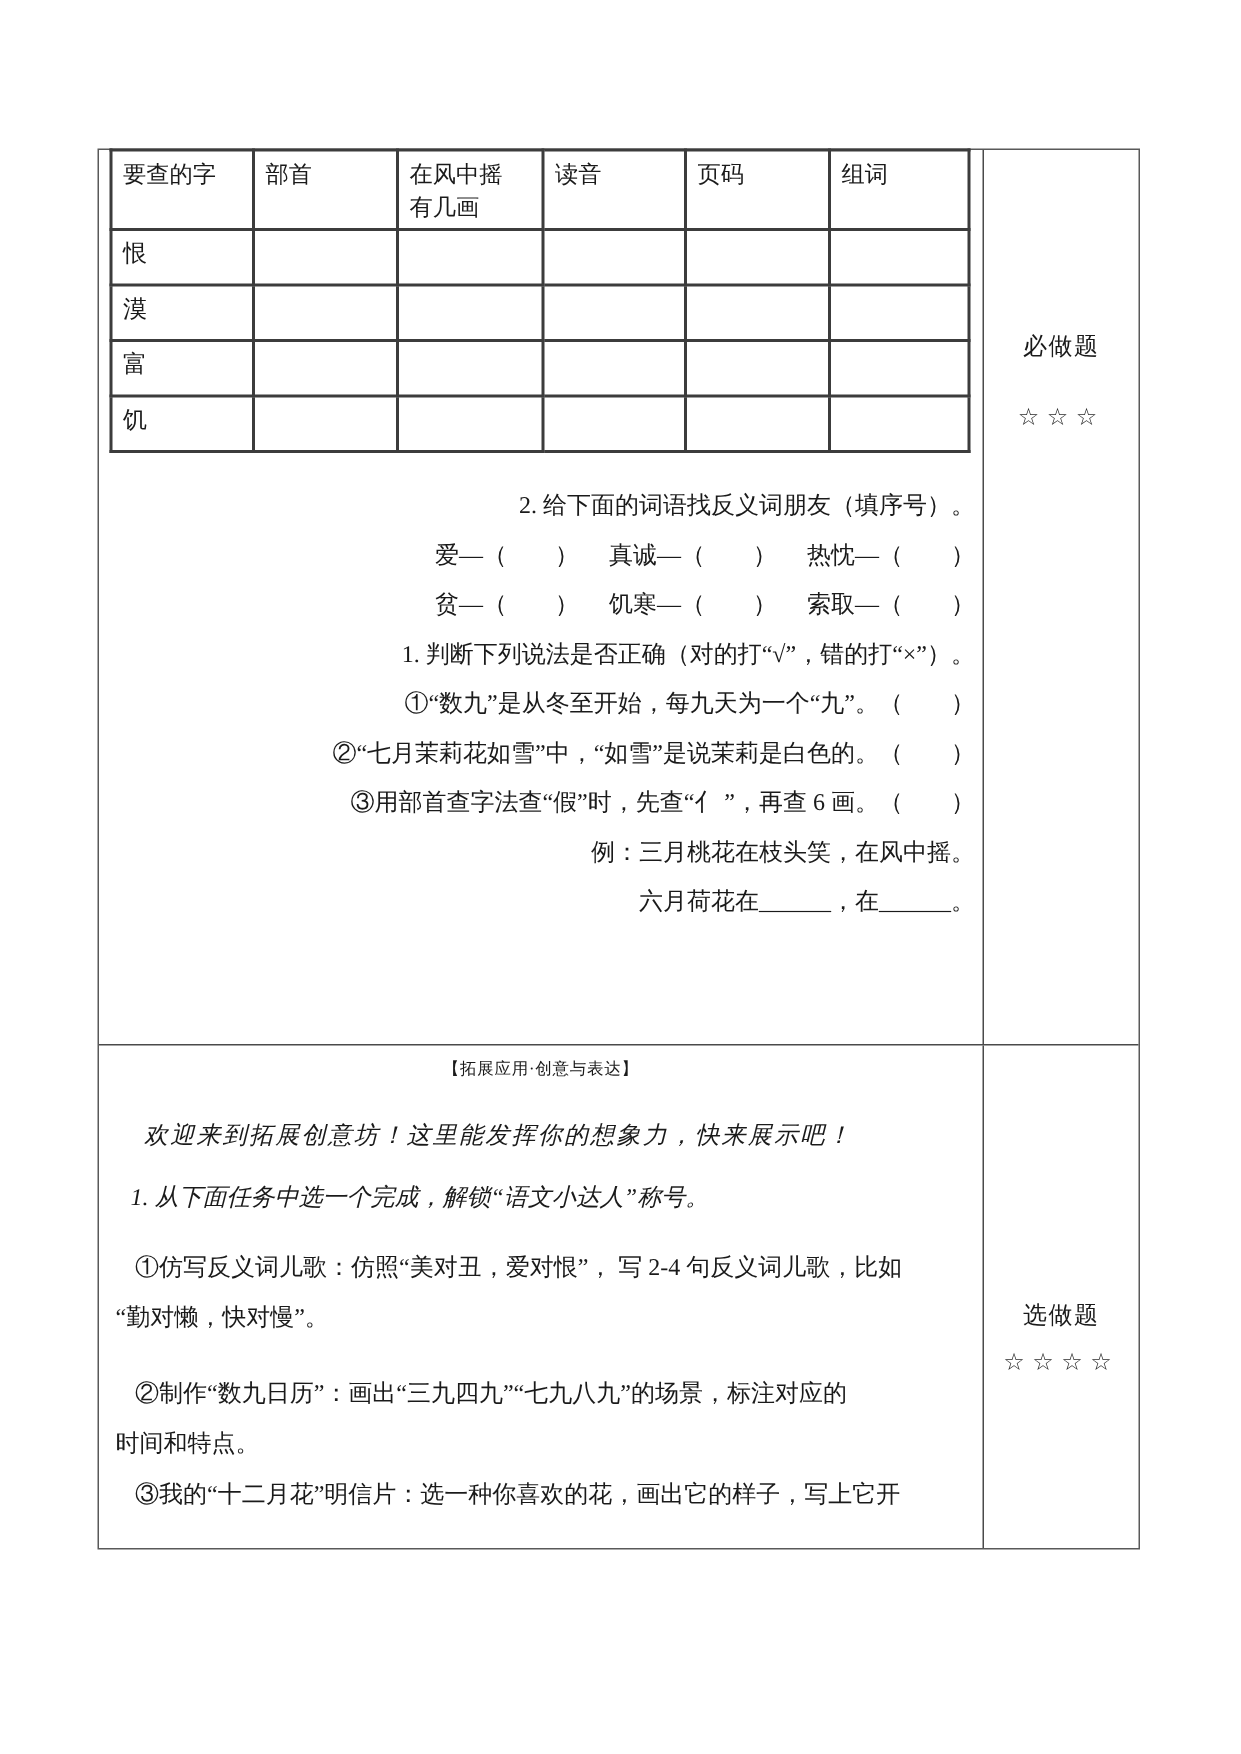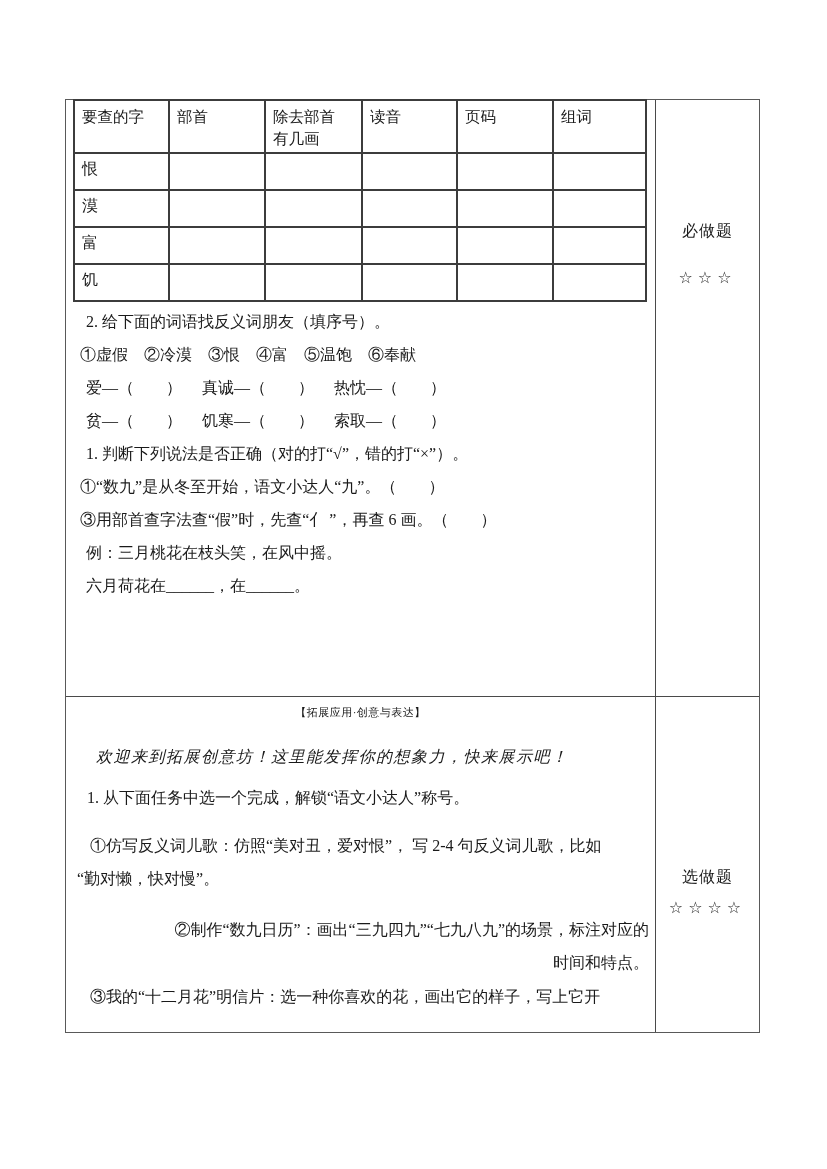--- a/index.html
+++ b/index.html
@@ -34,46 +34,46 @@
     font-weight:normal;
     overflow:hidden;
   }
   table.lookup th {
     height:53px; font-size:15.5px; line-height:22px; white-space:pre-line;
   }
   table.lookup td { height:37px; font-size:16px; }
 
   
   .questions {
-    position:absolute; left:12px; top:205px; width:572px;
+    position:absolute; left:12px; top:221px; width:572px;text-align:right;
   }
   .line { height:33px; line-height:33px; white-space:nowrap; padding-left:8px; }
   .line.c { padding-left:2px; }
 
   
   .badge-label { position:absolute; width:100%; text-align:center; font-size:16px; letter-spacing:1px; }
   .badge-stars {
     position:absolute; width:100%; text-align:center;
     font-family:"DejaVu Sans", sans-serif; font-size:16px; letter-spacing:5px;
     color:#2b2b2b;
   }
   .side-req .badge-label { top:121px; }
   .side-req .badge-stars { top:168px; }
   .side-opt .badge-label { top:170px; }
   .side-opt .badge-stars { top:201px; }
 
   
   .sec-heading { position:absolute; top:8px; width:100%; text-align:center; font-size:11px; letter-spacing:0.5px; white-space:nowrap; }
   .welcome { position:absolute; top:50px; left:30px; font-style:italic; letter-spacing:1.5px; white-space:nowrap; }
-  .intro   { position:absolute; top:91px; left:21px; white-space:nowrap; }
+  .intro   { position:absolute; top:91px; left:21px; white-space:nowrap;font-style:italic; }
   .task { position:absolute; left:11px; width:572px; }
   .task .tline { height:33px; line-height:33px; white-space:nowrap; }
   .task .tline.first { padding-left:13px; }
   .task1 { top:132px; }
-  .task2 { top:216px;text-align:right; }
+  .task2 { top:216px; }
   .task3 { top:283px; }
 </style>
 </head>
 <body>
 
 <div class="outer">
 
   <div class="row row1">
     <div class="cell main">
 
@@ -83,21 +83,21 @@
             <col style="width:96px">
             <col style="width:97px">
           <col style="width:95px">
             <col style="width:96px">
             <col>
         </colgroup>
         <tbody>
         <tr>
           <th>要查的字</th>
           <th>部首</th>
-          <th>除去部首
+          <th>在风中摇
 有几画</th>
           <th>读音</th>
           <th>页码</th>
           <th>组词</th>
         </tr>
         <tr>
           <td>恨</td>
           <td></td>
           <td></td>
           <td></td>
@@ -126,25 +126,25 @@
           <td></td>
           <td></td>
           <td></td>
           <td></td>
         </tr>
         </tbody>
       </table>
 
       <div class="questions">
         <div class="line">2. 给下面的词语找反义词朋友（填序号）。</div>
-        <div class="line c">①虚假　②冷漠　③恨　④富　⑤温饱　⑥奉献</div>
         <div class="line">爱—（　　）　 真诚—（　　）　 热忱—（　　）</div>
         <div class="line">贫—（　　）　 饥寒—（　　）　 索取—（　　）</div>
         <div class="line">1. 判断下列说法是否正确（对的打“√”，错的打“×”）。</div>
-        <div class="line c">①“数九”是从冬至开始，语文小达人“九”。（　　）</div>
+        <div class="line c">①“数九”是从冬至开始，每九天为一个“九”。（　　）</div>
+        <div class="line c">②“七月茉莉花如雪”中，“如雪”是说茉莉是白色的。（　　）</div>
         <div class="line c">③用部首查字法查“假”时，先查“亻 ”，再查 6 画。（　　）</div>
         <div class="line">例：三月桃花在枝头笑，在风中摇。</div>
         <div class="line">六月荷花在______，在______。</div>
       </div>
     </div>
 
     <div class="cell side side-req">
       <div class="badge-label">必做题</div>
       <div class="badge-stars">☆☆☆</div>
     </div>

